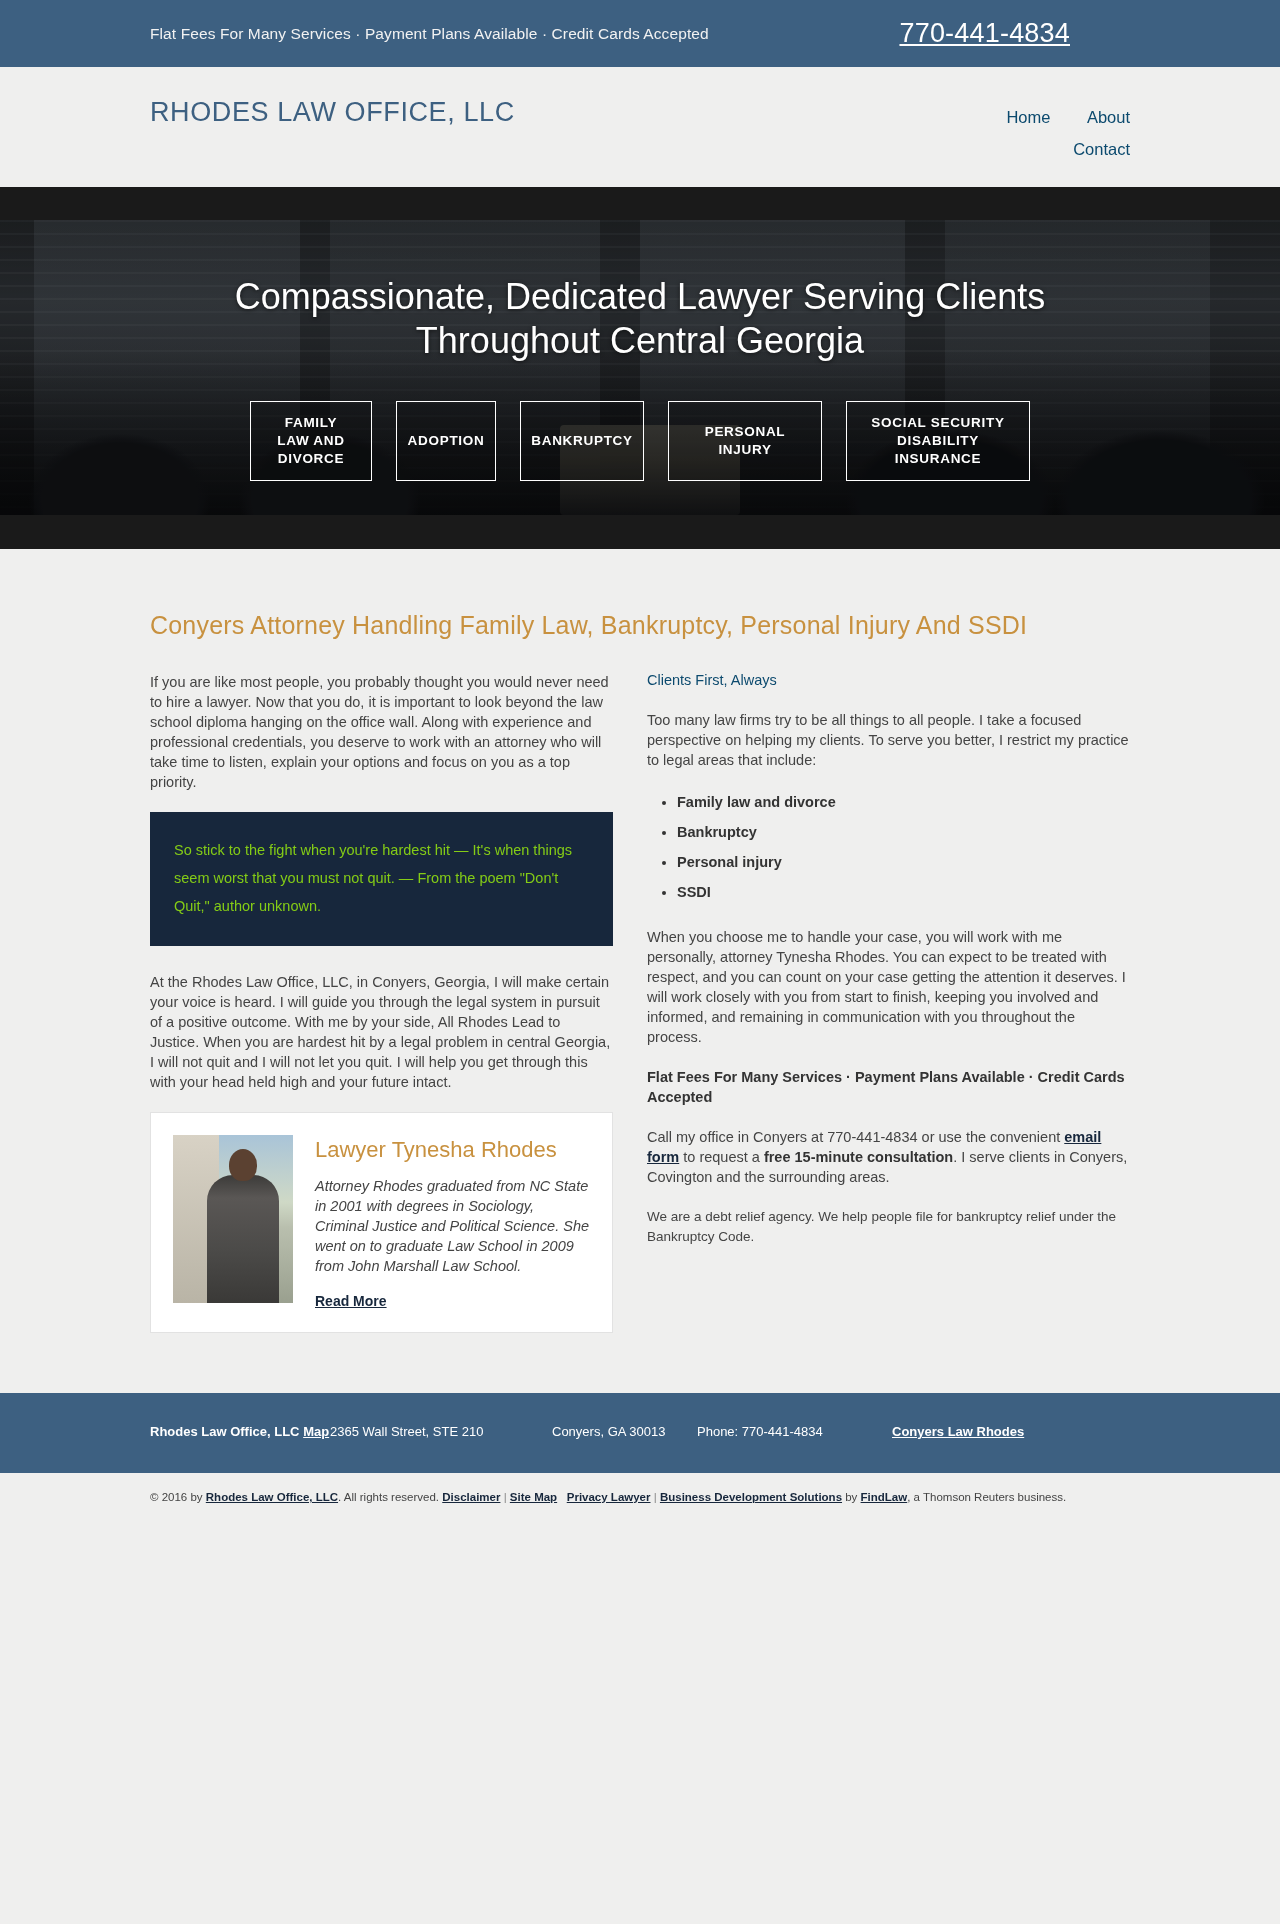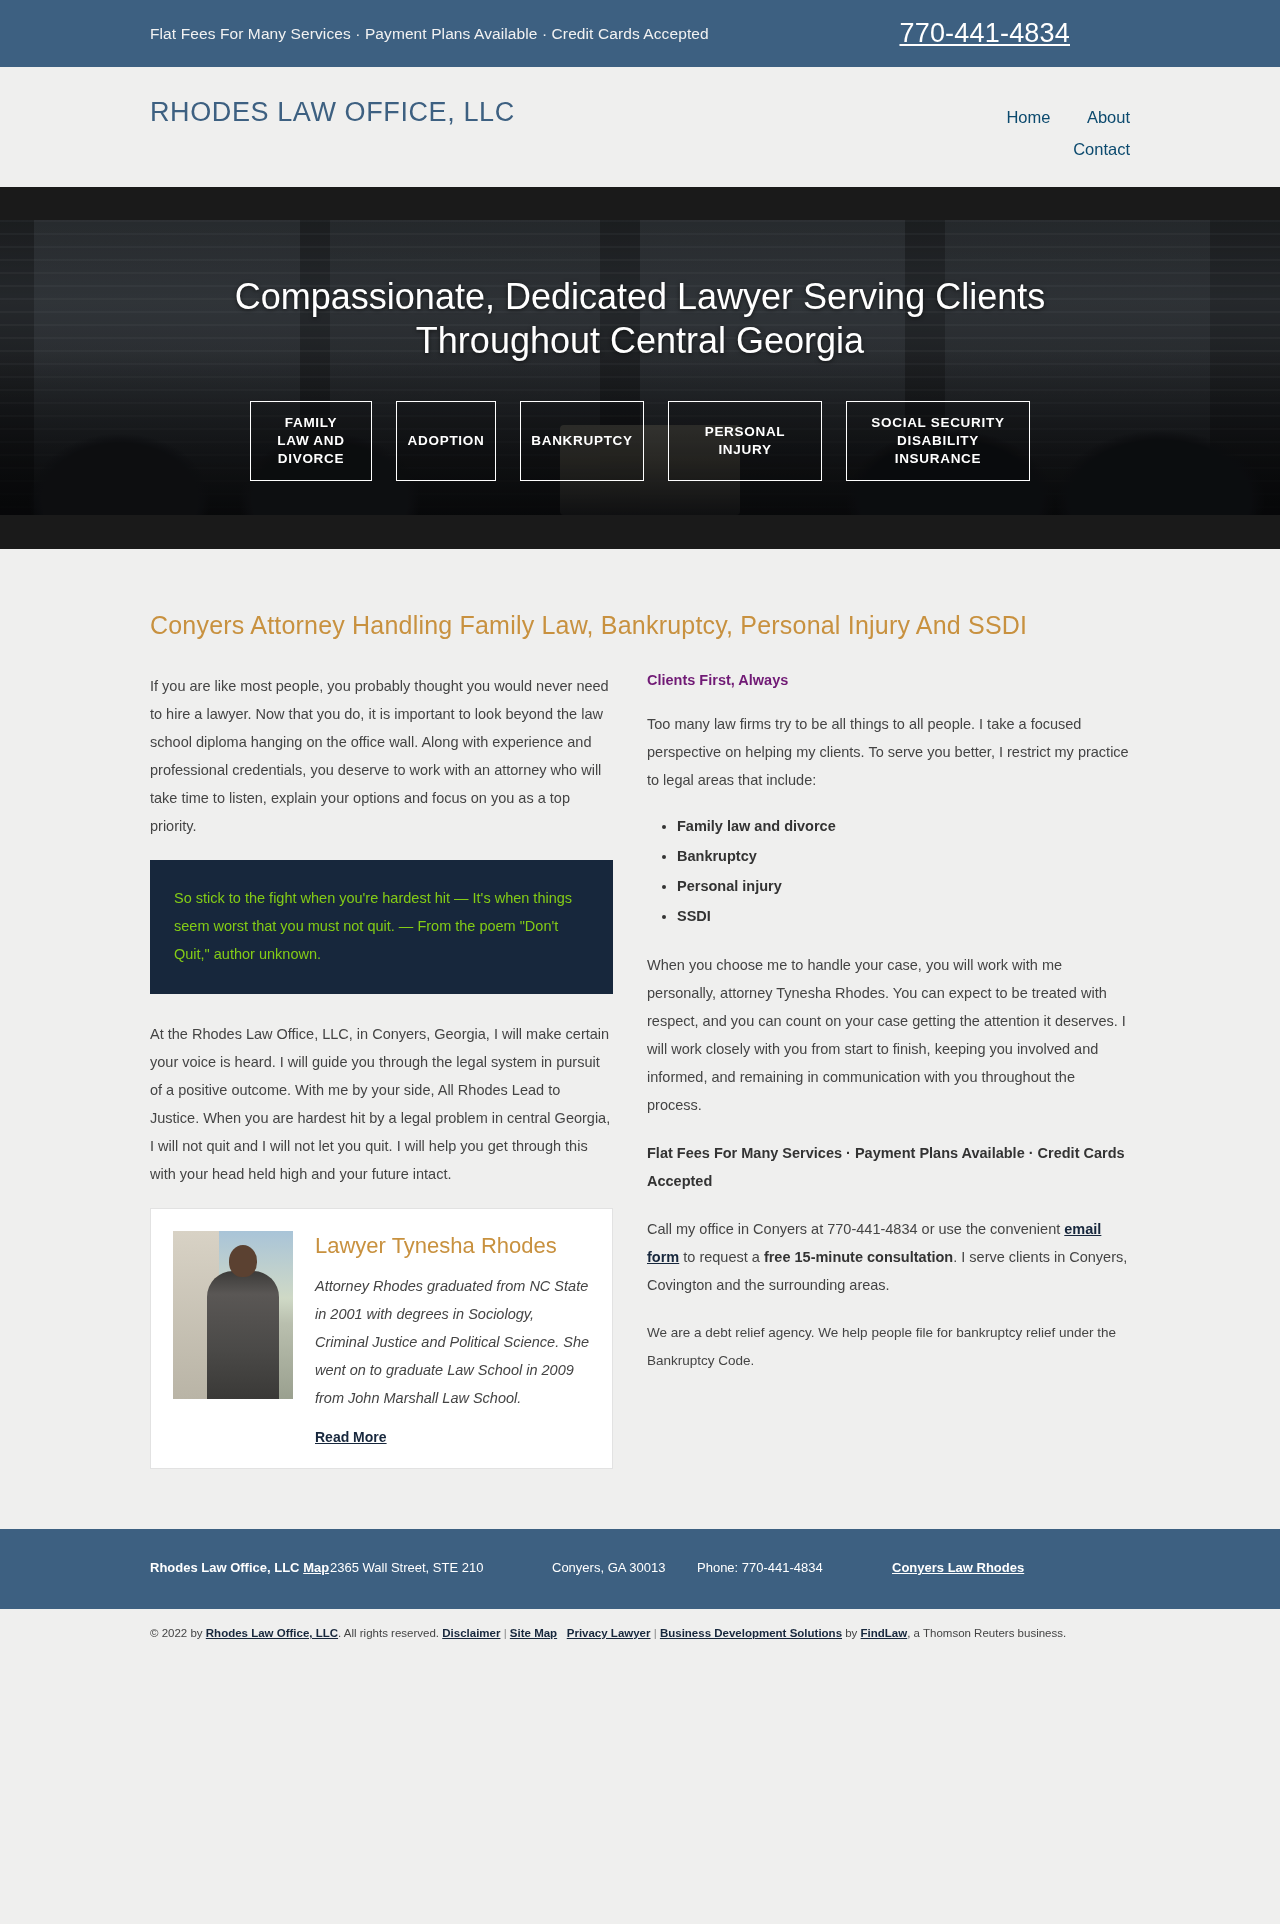--- a/index.html
+++ b/index.html
@@ -166,21 +166,21 @@
     font-weight: 400;
     font-size: 25px;
     margin: 0 0 32px 0;
     letter-spacing: .2px;
   }
   .cols { display: flex; gap: 34px; }
   .col-left { width: 463px; }
   .col-right { width: 482px; }
   p {
     font-size: 14.5px;
-    line-height: 28px;
+    line-height: 20px;
     color: #444;
     margin: 0 0 20px 0;
   }
   .quote {
     background: #17273c;
     color: #ffffff;
     padding: 24px 26px 26px 24px;
     margin: 14px 0 26px 0;
   }
   .quote p { color: #84cc16; margin: 0; font-size: 14.5px; line-height: 28px; }
@@ -222,23 +222,23 @@
   .bio-text p { margin: 0 0 16px 0; font-style: italic; }
   .readmore {
     color: #17273c;
     font-size: 14px;
     font-weight: bold;
     text-decoration: underline;
   }
 
   .col-right h3.sub {
     font-size: 14.5px;
-    color: #701a75;
+    color: #0c4a6e;
     margin: 0 0 22px 0;
-    font-weight: bold;
+    font-weight: normal;
   }
   .col-right ul {
     margin: 0 0 22px 0;
     padding-left: 30px;
   }
   .col-right ul li {
     font-size: 14.5px;
     line-height: 25px;
     font-weight: bold;
     color: #333;
@@ -379,18 +379,18 @@
       <a href="#" class="maplink">Map</a>
     </div>
     <div class="footer-addr">2365 Wall Street, STE 210</div>
     <div class="footer-city">Conyers, GA 30013</div>
     <div class="footer-phone">Phone: 770-441-4834</div>
     <div><a href="#">Conyers Law Rhodes</a></div>
   </div>
 </div>
 
 <div class="legal">
-  <span>© 2022 by </span><a href="#">Rhodes Law Office, LLC</a><span>. All rights reserved.</span>
+  <span>© 2016 by </span><a href="#">Rhodes Law Office, LLC</a><span>. All rights reserved.</span>
   <a href="#">Disclaimer</a> <span class="sep">|</span>
   <a href="#">Site Map</a> &nbsp;
   <a href="#">Privacy Lawyer</a> <span class="sep">|</span>
   <a href="#">Business Development Solutions</a><span> by </span><a href="#">FindLaw</a><span>, a Thomson Reuters business.</span>
 </div>
 
 </body></html>

